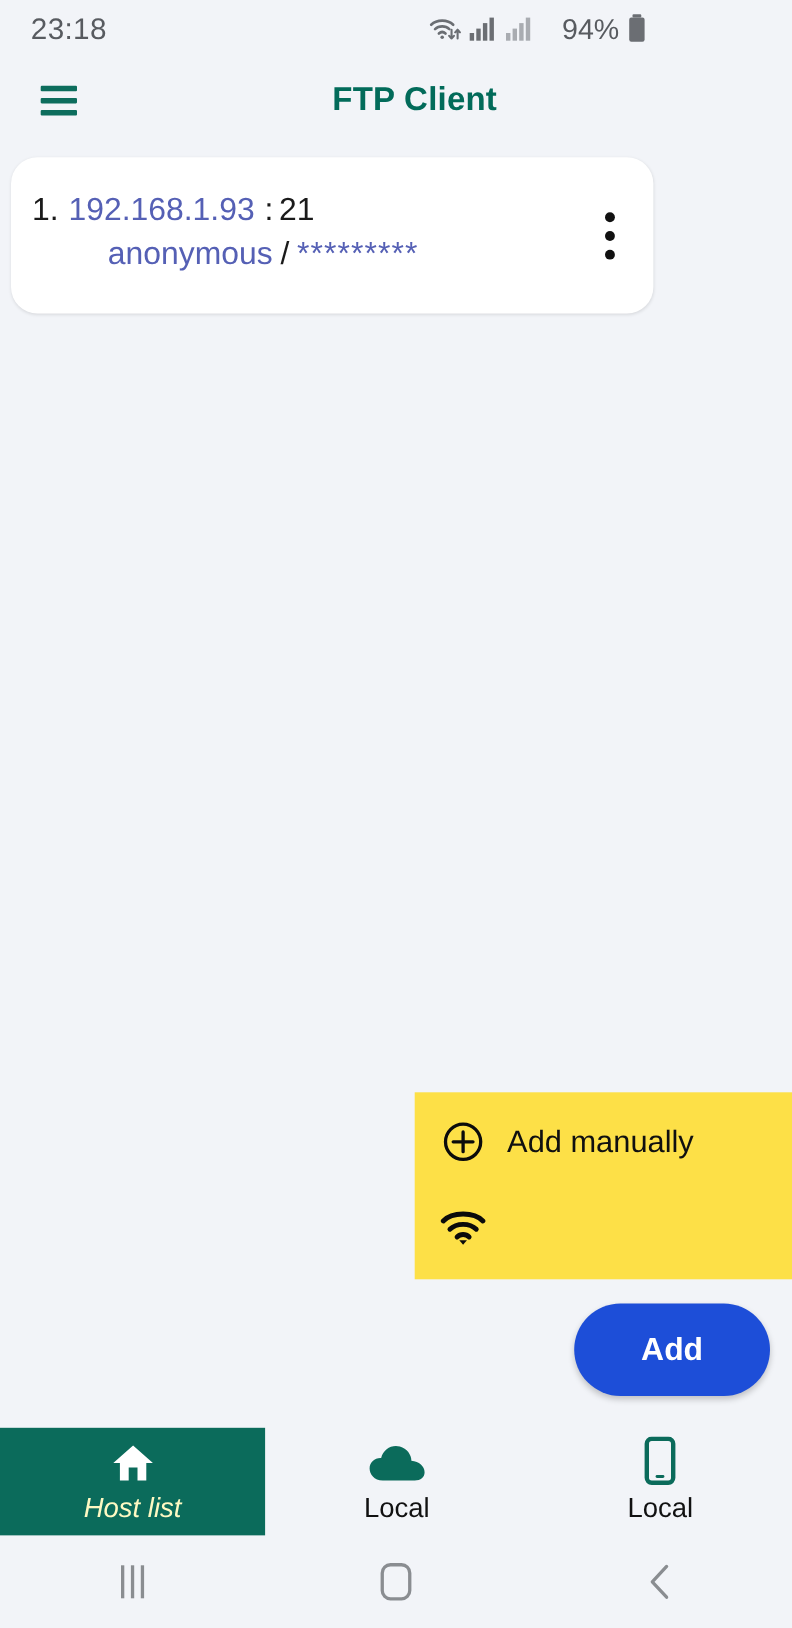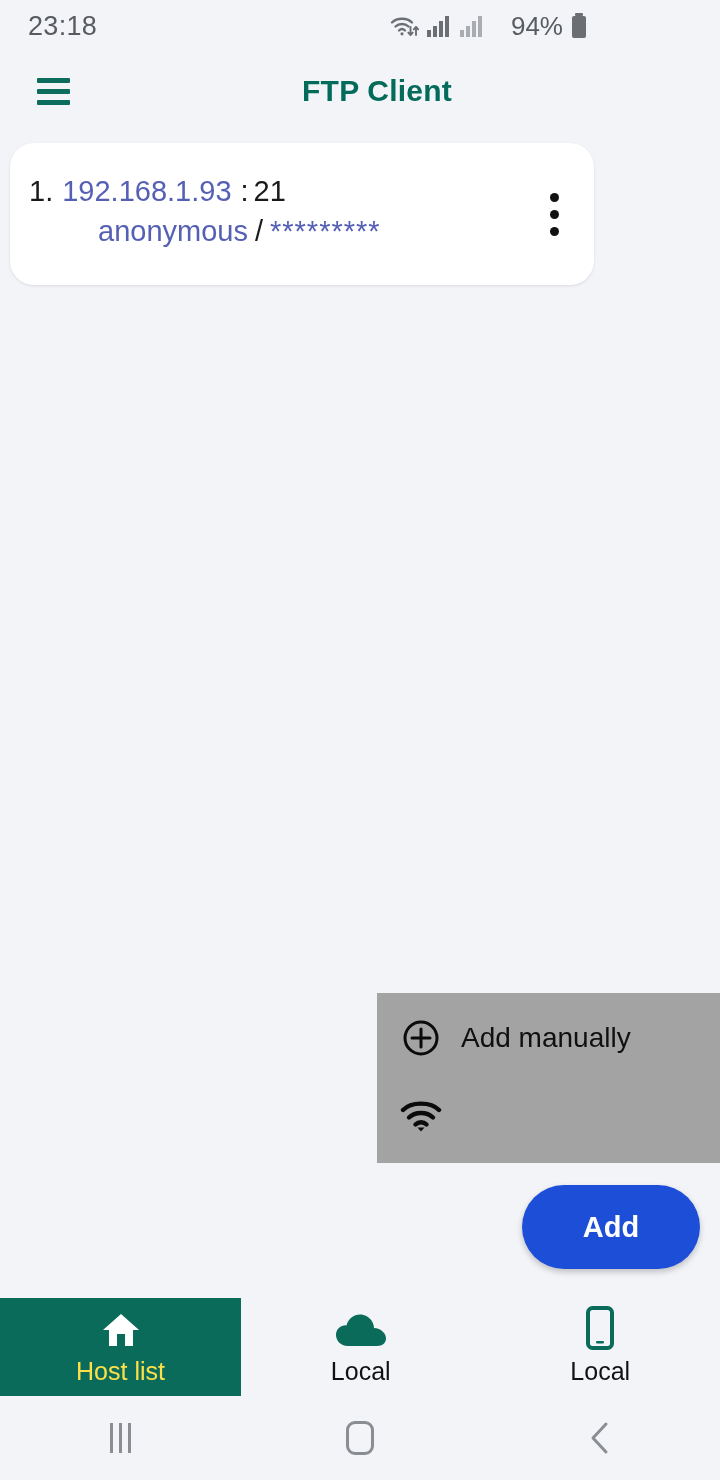--- a/index.html
+++ b/index.html
@@ -146,21 +146,21 @@
     background: #111111;
   }
 
   
   .popup {
     position: absolute;
     left: 377px;
     top: 993px;
     width: 343px;
     height: 170px;
-    background: #a3a3a3;
+    background: #fde047;
     box-sizing: border-box;
     padding-top: 6px;
   }
   .popup-item {
     display: flex;
     align-items: center;
     height: 78px;
     padding-left: 18px;
     cursor: pointer;
   }
@@ -218,21 +218,22 @@
   .navtab.active {
     background: #0b6b5b;
     max-width: 241px;
     flex: 0 0 241px;
   }
   .navtab .navlabel {
     font-size: 25px;
     color: #111111;
   }
   .navtab.active .navlabel {
-    color: #fde047;
+    color: #fef9c3;
+    font-style: italic;
   }
   .navicon {
     height: 42px;
     display: flex;
     align-items: flex-end;
     justify-content: center;
   }
 
   
   .sysnav {

